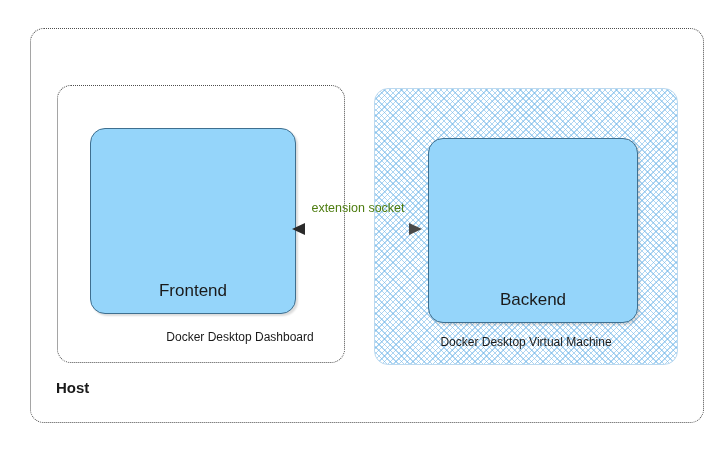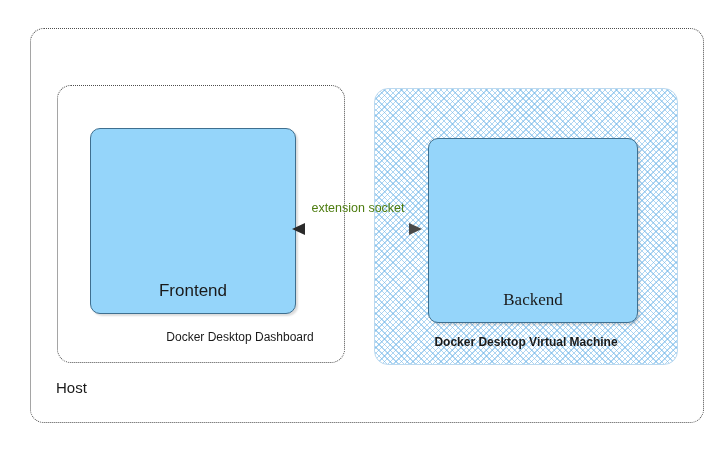--- a/index.html
+++ b/index.html
@@ -35,20 +35,21 @@
     background: transparent;
   }
   .host-label {
     position: absolute;
     left: 56px;
     top: 379px;
     font-size: 15px;
     line-height: 18px;
     color: #1a1a1a;
     white-space: nowrap;
+    font-weight: bold;
   }
 
   
   .dashboard-box {
     position: absolute;
     left: 57px;
     top: 85px;
     width: 288px;
     height: 278px;
     box-sizing: border-box;
@@ -92,30 +93,29 @@
   .vm-label {
     position: absolute;
     left: 374px;
     top: 334px;
     width: 304px;
     text-align: center;
     font-size: 12px;
     line-height: 16px;
     color: #1a1a1a;
     white-space: nowrap;
-    font-weight: bold;
   }
 
   
   .svc-box {
     position: absolute;
     box-sizing: border-box;
     background: #95d5fa;
     border: 1px solid #3f6f8f;
-    border-radius: 10px;
+    border-radius: 15px;
     box-shadow: 2px 2px 2px rgba(0,0,0,0.14);
   }
   .svc-box .svc-label {
     position: absolute;
     left: 0;
     right: 0;
     bottom: 12px;
     text-align: center;
     font-size: 17px;
     line-height: 20px;
@@ -125,21 +125,20 @@
     left: 90px;
     top: 128px;
     width: 206px;
     height: 186px;
   }
   .backend-box {
     left: 428px;
     top: 138px;
     width: 210px;
     height: 185px;
-    font-family: Liberation Serif, serif;
   }
 
   
   .socket-arrow {
     position: absolute;
     left: 288px;
     top: 216px;
     width: 138px;
     height: 26px;
     pointer-events: none;

